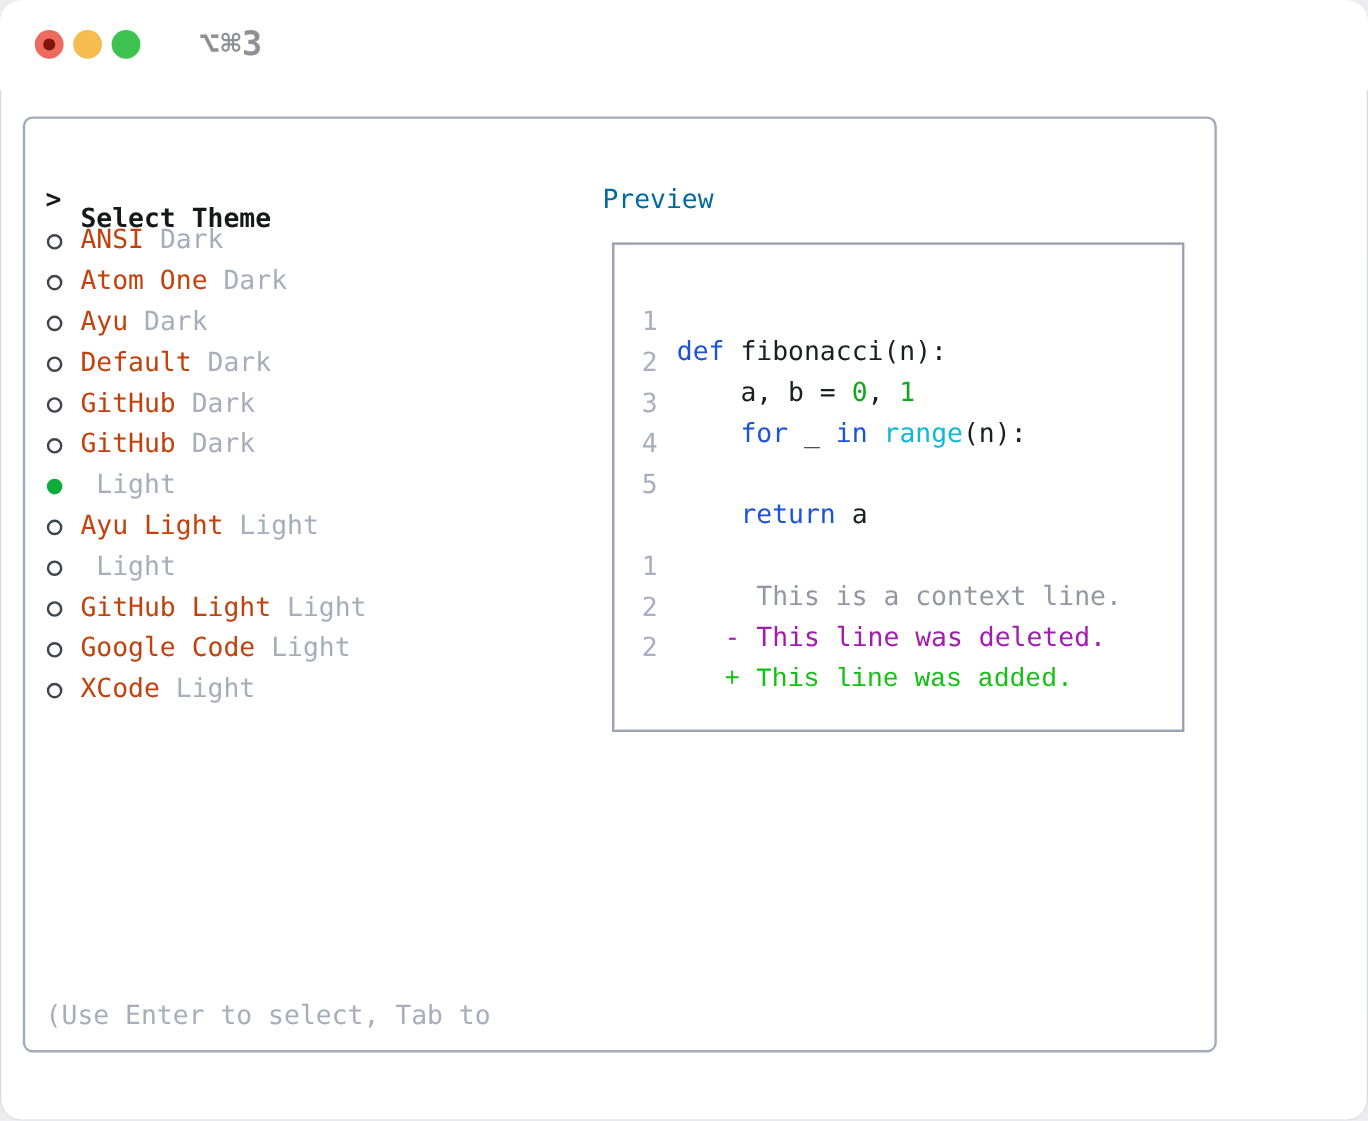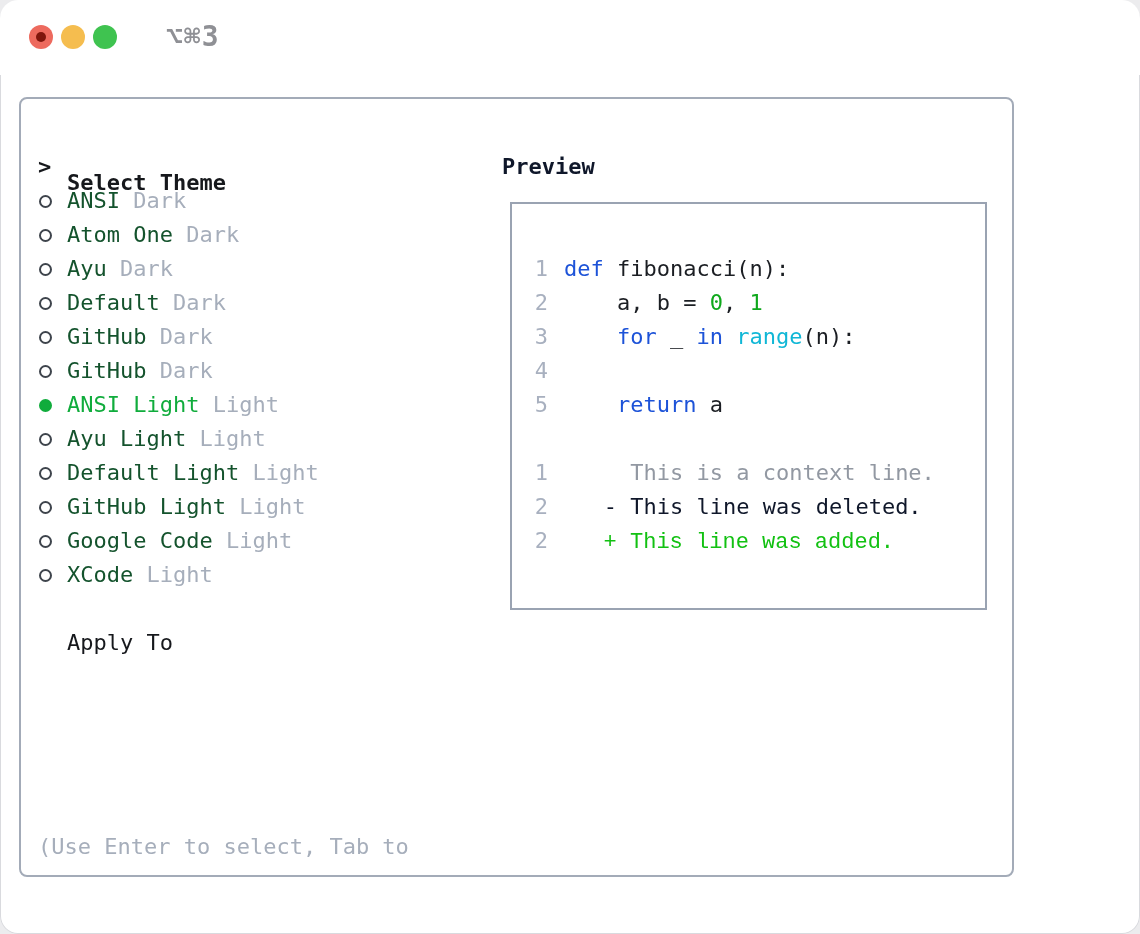--- a/index.html
+++ b/index.html
@@ -31,46 +31,46 @@
     position:absolute;left:19px;top:97px;width:995px;height:780px;
     border:2px solid #a3abb8;border-radius:8px;background:#ffffff;
     box-sizing:border-box;
     font-size:22px;line-height:34px;color:#3e444c;
   }
   .row{display:flex;align-items:center;height:34px;white-space:pre;}
   .mk{display:inline-flex;width:29px;align-items:center;flex:none;}
   .circ{width:13px;height:13px;border-radius:50%;border:2px solid #3e444c;box-sizing:border-box;margin-left:1px;}
   .prompt{font-weight:700;color:#16181c;}
   .hdr-label{font-weight:700;color:#16181c;margin-top:32px;}
-  .tname{color:#14532d;}
+  .tname{color:#c2410c;}
   .tvariant{color:#a6aebb;margin-left:13.25px;}
   .trow.selected .tname{color:#10ac3c;}
   .trow.selected .circ{border-color:#10ac3c;background:#10ac3c;}
   .theme-list{position:absolute;left:17px;top:51px;}
   .apply-section{position:absolute;left:17px;top:527px;}
   .apply-label{margin-left:29px;color:#16181c;}
   .arow.selected .tname{color:#10ac3c;}
   .arow.selected .circ{border-color:#10ac3c;background:#10ac3c;}
   .help{position:absolute;left:17px;top:663px;color:#a6aebb;white-space:pre;}
   
-  .preview-title{position:absolute;left:481px;top:51px;font-weight:700;color:#0f172a;height:34px;line-height:34px;}
+  .preview-title{position:absolute;left:481px;top:51px;font-weight:400;color:#0369a1;height:34px;line-height:34px;}
   .preview-box{
     position:absolute;left:489px;top:103px;width:477px;height:408px;
     border:2px solid #9aa3b2;background:#ffffff;box-sizing:border-box;
     padding-top:48px;padding-left:22px;overflow:hidden;
   }
   .code-line{display:flex;height:34px;line-height:34px;white-space:pre;}
   .ln{width:14px;flex:none;text-align:right;color:#a8b0bf;}
-  .code{margin-left:16px;white-space:pre;}
+  .code{margin-left:16px;white-space:pre;margin-top:25px;}
   .tok-fg{color:#1b1e23;}
   .tok-keyword{color:#1d53d8;}
   .tok-builtin{color:#10b7d6;}
   .tok-number{color:#0fa81c;}
   .tok-context{color:#9298a2;}
-  .tok-deleted{color:#0f172a;}
+  .tok-deleted{color:#a21caf;}
   .tok-added{color:#12c112;font-family:Liberation Mono, monospace;}
 </style>
 </head>
 <body>
 
 <div class="window">
 
   <div class="titlebar">
     <div class="tl tl-close">
         <div class="dot"></div>
@@ -113,54 +113,49 @@
     <span class="tname">GitHub</span>
     <span class="tvariant">Dark</span>
   </div>
         <div class="row trow">
     <span class="mk"><span class="circ"></span></span>
     <span class="tname">GitHub</span>
     <span class="tvariant">Dark</span>
   </div>
         <div class="row trow selected">
     <span class="mk"><span class="circ"></span></span>
-    <span class="tname">ANSI Light</span>
     <span class="tvariant">Light</span>
   </div>
         <div class="row trow">
     <span class="mk"><span class="circ"></span></span>
     <span class="tname">Ayu Light</span>
     <span class="tvariant">Light</span>
   </div>
         <div class="row trow">
     <span class="mk"><span class="circ"></span></span>
-    <span class="tname">Default Light</span>
     <span class="tvariant">Light</span>
   </div>
         <div class="row trow">
     <span class="mk"><span class="circ"></span></span>
     <span class="tname">GitHub Light</span>
     <span class="tvariant">Light</span>
   </div>
         <div class="row trow">
     <span class="mk"><span class="circ"></span></span>
     <span class="tname">Google Code</span>
     <span class="tvariant">Light</span>
   </div>
         <div class="row trow">
     <span class="mk"><span class="circ"></span></span>
     <span class="tname">XCode</span>
     <span class="tvariant">Light</span>
   </div>
       </div>
 
     <div class="apply-section">
-      <div class="row">
-        <span class="apply-label">Apply To</span>
-      </div>
     </div>
 
     <div class="help">
       <div>(Use Enter to select, Tab to</div>
       <div>change focus)</div>
     </div>
 
     <div class="preview-title">Preview</div>
 
     <div class="preview-box">

